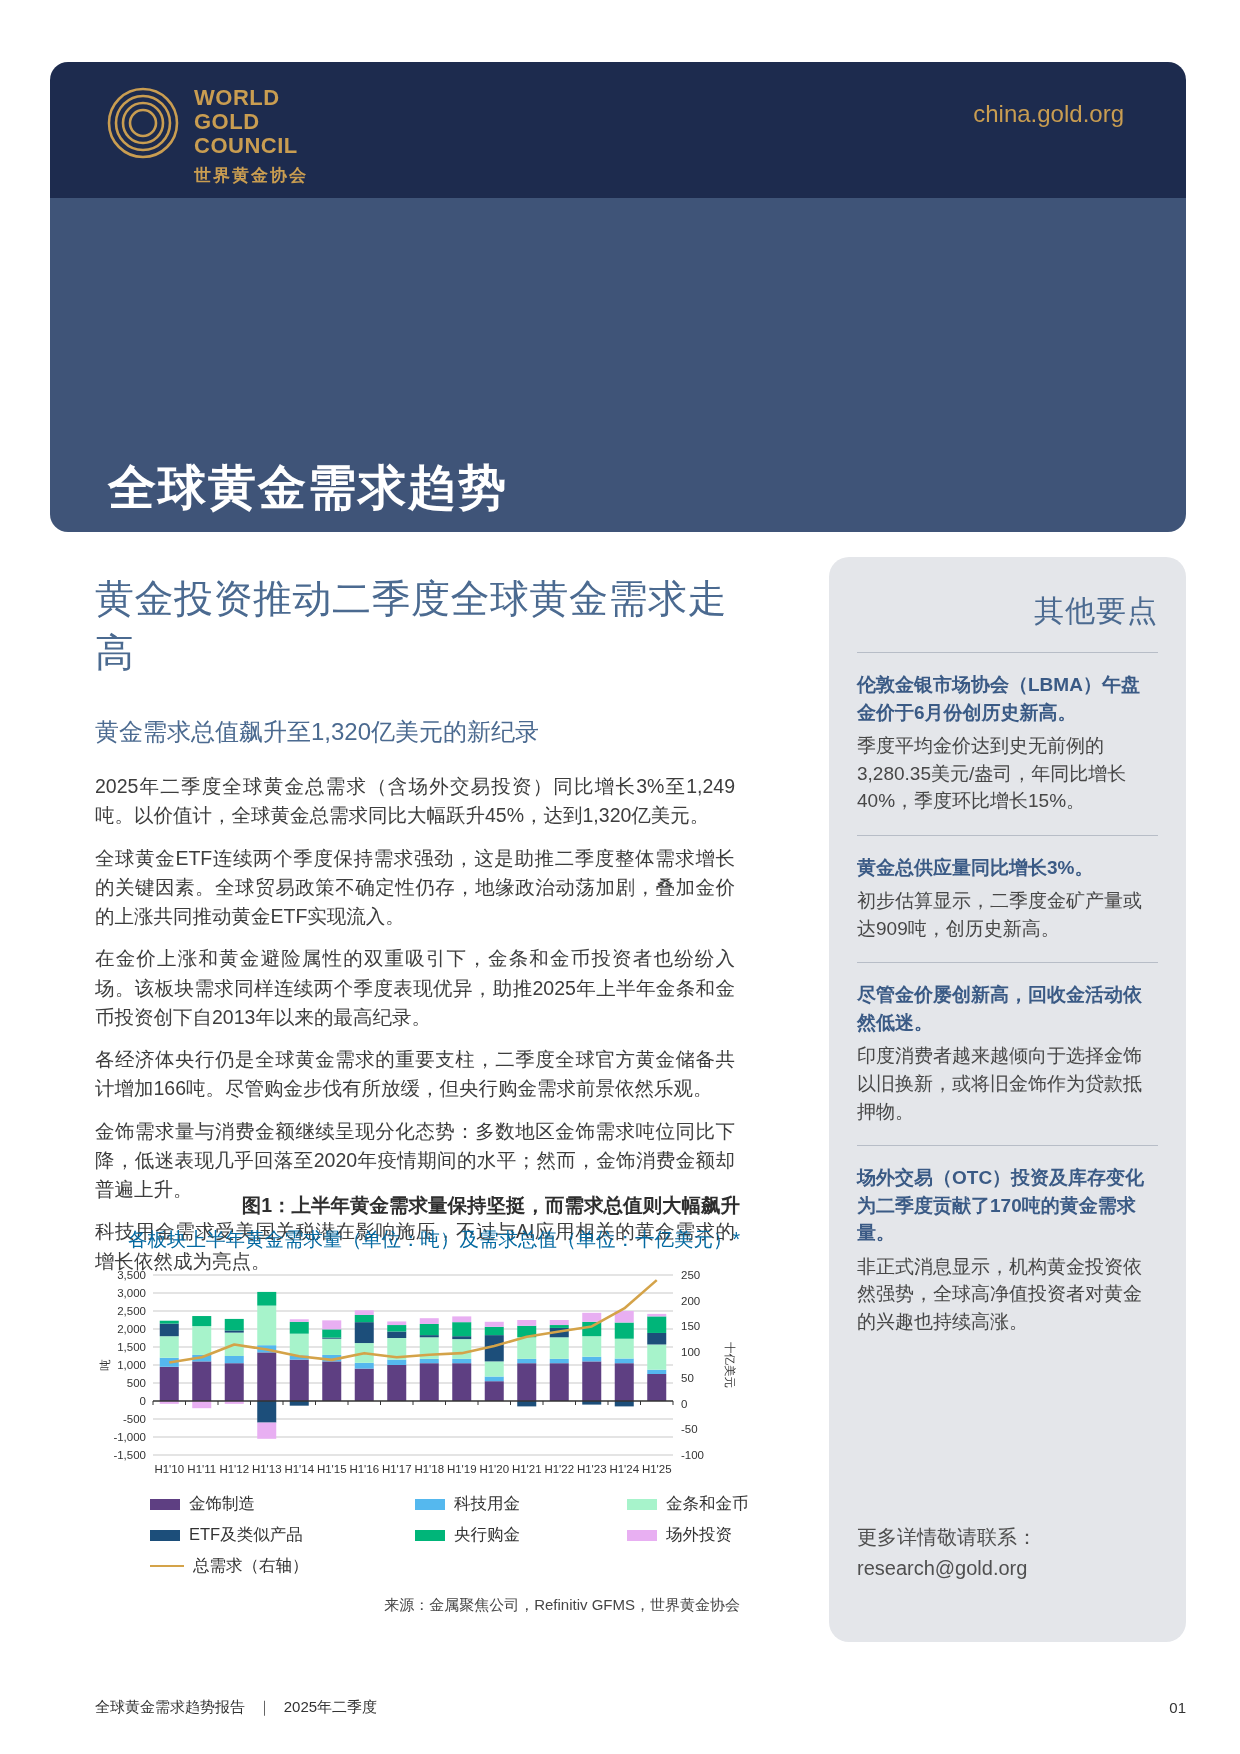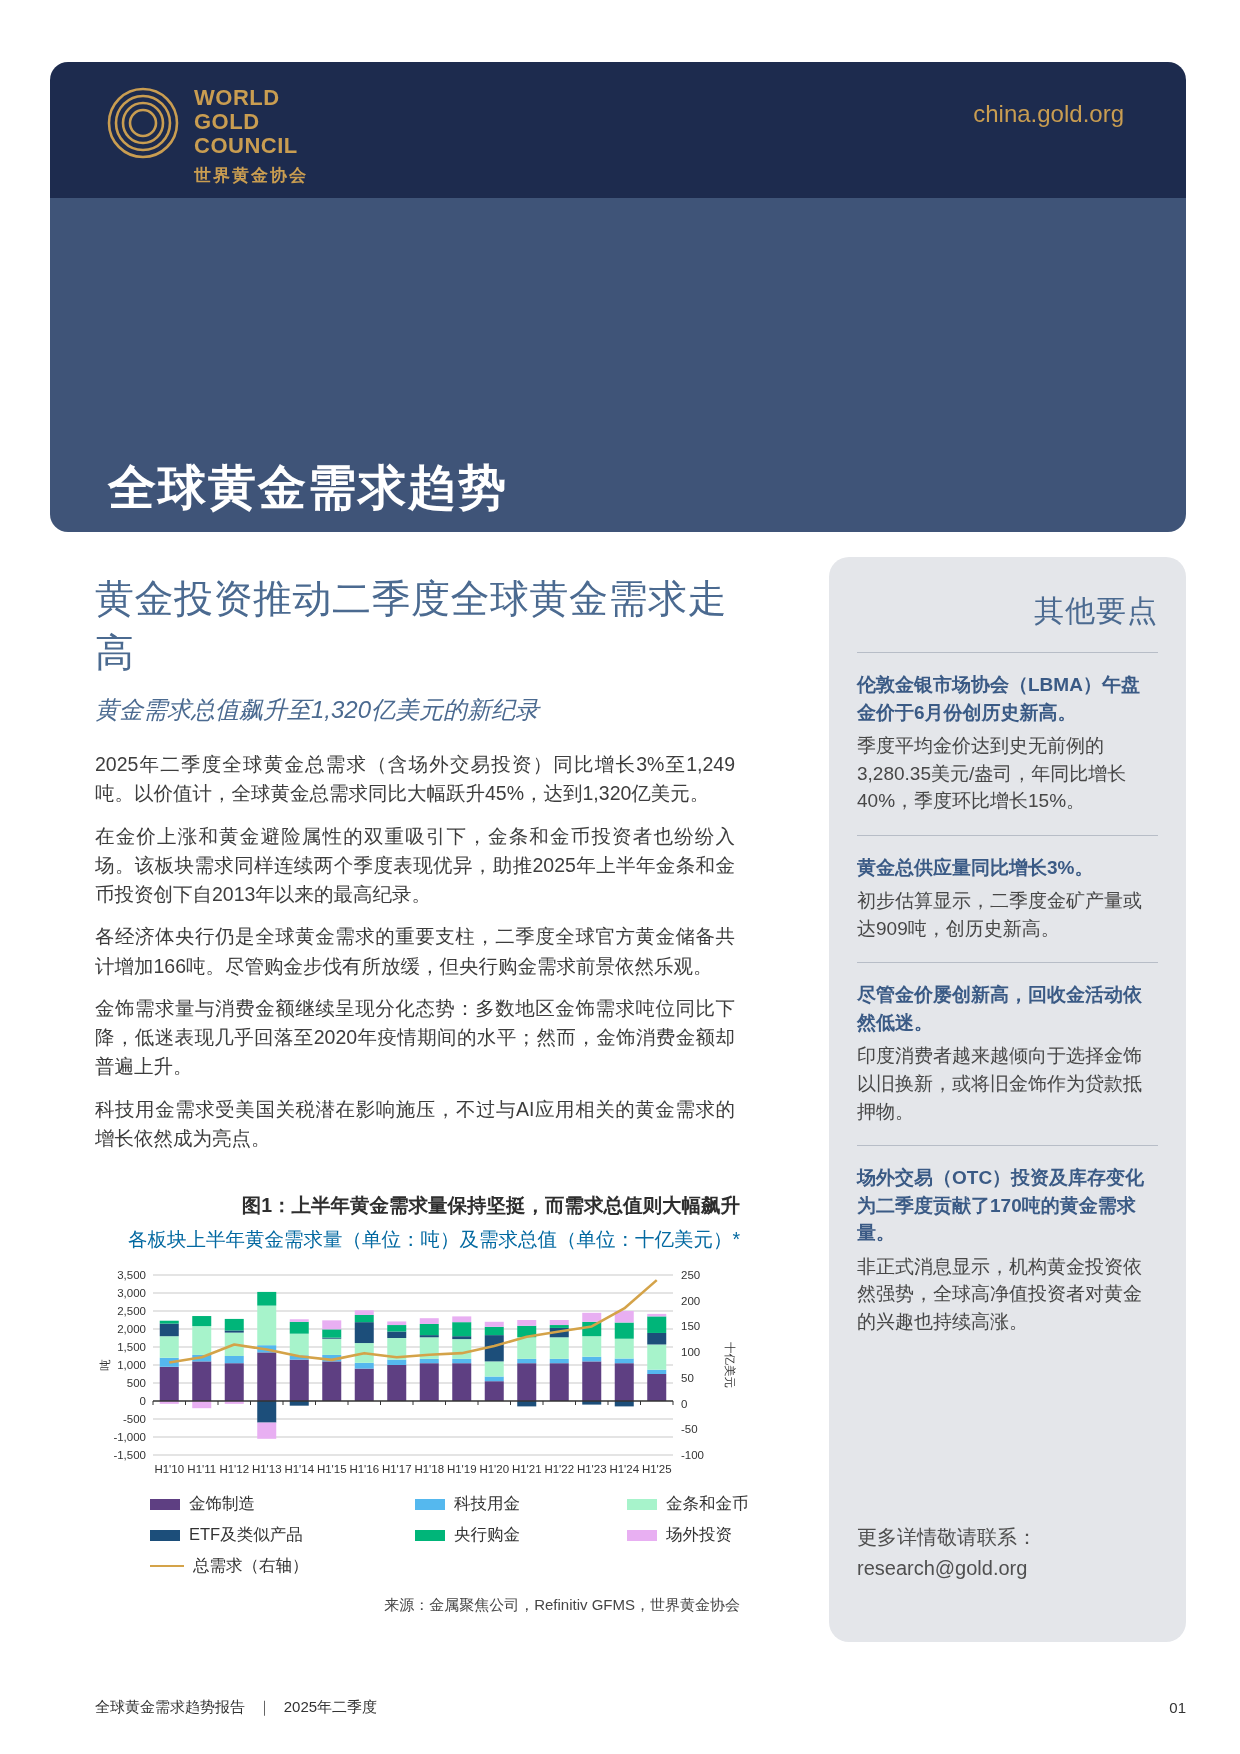--- a/index.html
+++ b/index.html
@@ -14,21 +14,21 @@
   .logo-rings { width:74px; height:74px; }
   .logo-text { margin-left:14px; color:#c99d51; }
   .logo-text .en { font-size:22px; font-weight:bold; line-height:24px; letter-spacing:0.5px; }
   .logo-text .cn { font-size:17px; font-weight:bold; margin-top:6px; letter-spacing:2px; }
   .site-link { position:absolute; right:62px; top:38px; color:#c99d51; font-size:24px; }
   .hero-title1 { position:absolute; left:58px; top:258px; color:#ffffff; font-size:48px; font-weight:bold; letter-spacing:2px; }
 
   
   .left-col { position:absolute; left:95px; top:572px; width:640px; }
   .headline { color:#4b6a90; font-size:39px; font-weight:500; letter-spacing:0.5px; }
-  .subheadline { color:#4b6a90; font-size:24px; font-weight:400; margin-top:14px;font-style:italic; }
+  .subheadline { color:#4b6a90; font-size:24px; font-weight:400; margin-top:36px; }
   .paragraphs { margin-top:24px; }
   .paragraphs p { font-size:19.5px; color:#3d3d3d; line-height:1.5; text-align:justify; margin-bottom:13px; }
 
   .figure-block { position:absolute; left:95px; top:1192px; width:645px;text-align:right; }
   .fig-title { font-size:19.5px; font-weight:bold; color:#2e2e2e; }
   .fig-subtitle { font-size:19.5px; color:#0369a1; margin-top:7px; }
   .chart-wrap { margin-top:14px; }
   .legend { margin-top:4px; padding-left:55px; display:grid; grid-template-columns:265px 212px 168px; row-gap:9px; }
   .legend-item { display:flex; align-items:center; font-size:16.5px; color:#333333; }
   .legend-swatch { width:30px; height:11px; margin-right:9px; flex:0 0 auto; }
@@ -80,20 +80,21 @@
       <div class="hero-title1">全球黄金需求趋势</div>
 
     </div>
   </div>
 
   <div class="left-col">
     <div class="headline">黄金投资推动二季度全球黄金需求走高</div>
     <div class="subheadline">黄金需求总值飙升至1,320亿美元的新纪录</div>
     <div class="paragraphs" id="paragraphs">
         <p>2025年二季度全球黄金总需求（含场外交易投资）同比增长3%至1,249吨。以价值计，全球黄金总需求同比大幅跃升45%，达到1,320亿美元。</p>
+        <p>全球黄金ETF连续两个季度保持需求强劲，这是助推二季度整体需求增长的关键因素。全球贸易政策不确定性仍存，地缘政治动荡加剧，叠加金价的上涨共同推动黄金ETF实现流入。</p>
         <p>在金价上涨和黄金避险属性的双重吸引下，金条和金币投资者也纷纷入场。该板块需求同样连续两个季度表现优异，助推2025年上半年金条和金币投资创下自2013年以来的最高纪录。</p>
         <p>各经济体央行仍是全球黄金需求的重要支柱，二季度全球官方黄金储备共计增加166吨。尽管购金步伐有所放缓，但央行购金需求前景依然乐观。</p>
         <p>金饰需求量与消费金额继续呈现分化态势：多数地区金饰需求吨位同比下降，低迷表现几乎回落至2020年疫情期间的水平；然而，金饰消费金额却普遍上升。</p>
         <p>科技用金需求受美国关税潜在影响施压，不过与AI应用相关的黄金需求的增长依然成为亮点。</p>
       </div>
   </div>
 
   <div class="figure-block">
     <div class="fig-title">图1：上半年黄金需求量保持坚挺，而需求总值则大幅飙升</div>
     <div class="fig-subtitle">各板块上半年黄金需求量（单位：吨）及需求总值（单位：十亿美元）*</div>

